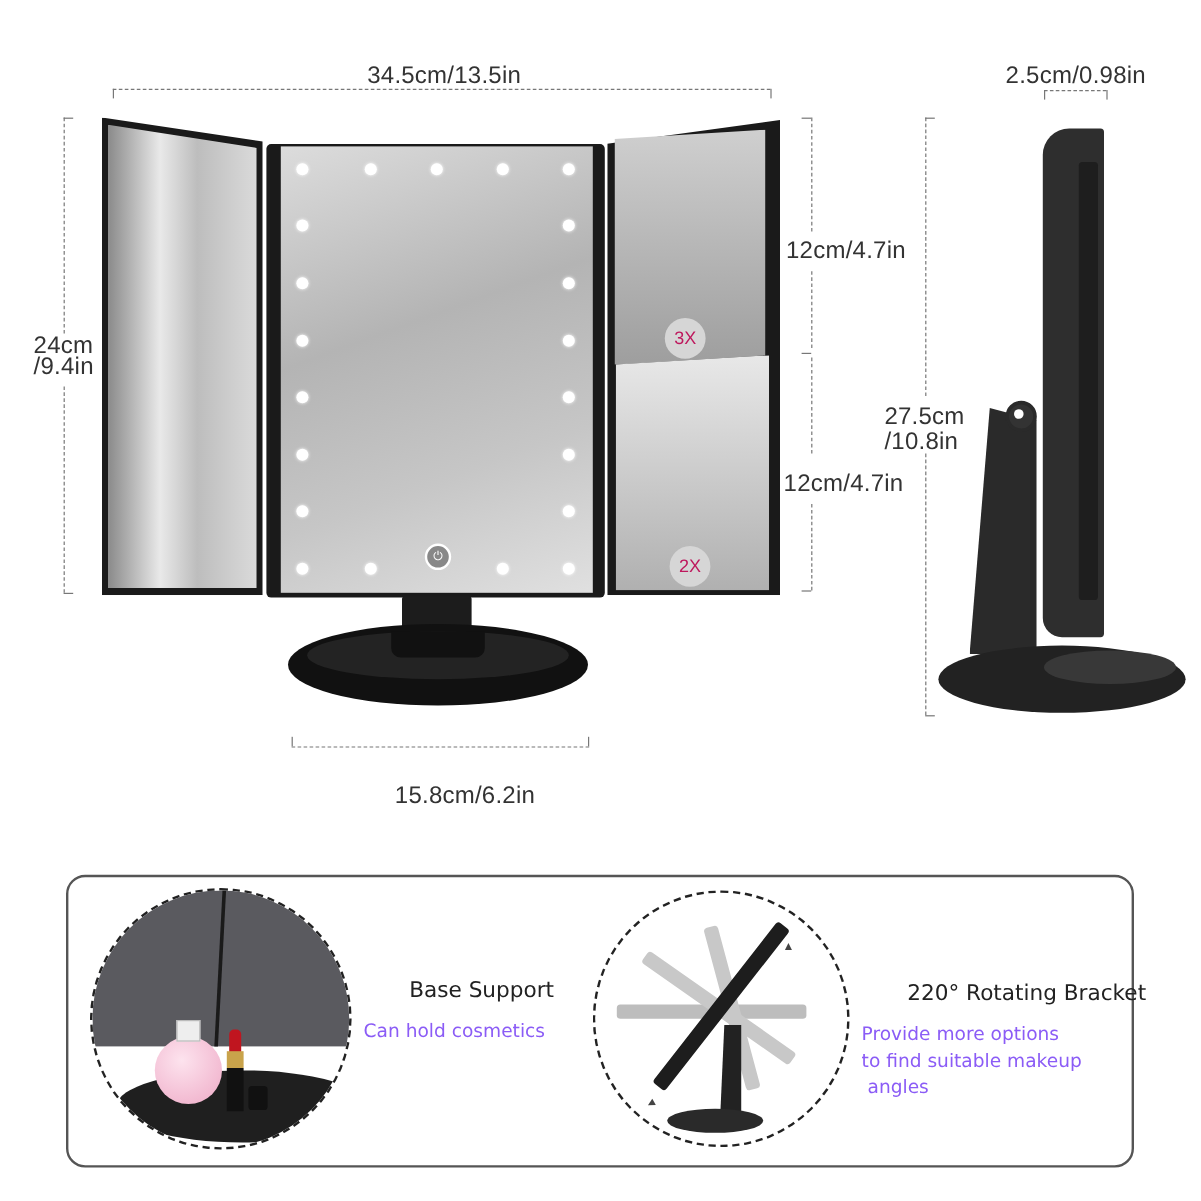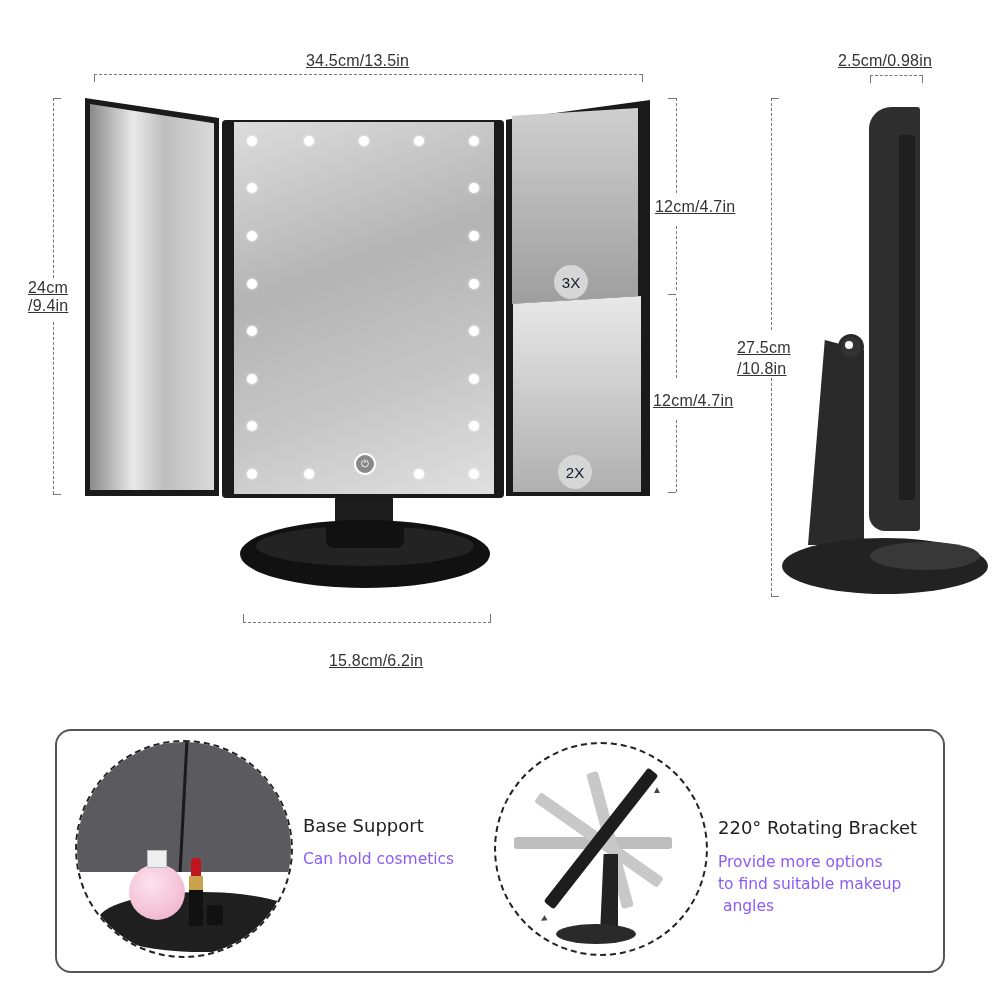--- a/index.html
+++ b/index.html
@@ -1,33 +1,33 @@
 <!DOCTYPE html>
 <html><head>
 <meta charset="utf-8">
 <style>
   html,body{margin:0;padding:0;background:#ffffff;}
   body{width:1001px;height:1001px;position:relative;overflow:hidden;font-family:"Liberation Sans","DejaVu Sans",sans-serif;color:#333;}
   .abs{position:absolute;}
-  .dim{font-size:16px;color:#333;letter-spacing:0.2px;white-space:nowrap;text-decoration:underline;}
+  .dim{font-size:20px;color:#333;letter-spacing:0.2px;white-space:nowrap;}
   .dash-h{position:absolute;height:0;border-top:1px dashed #777;}
   .dash-v{position:absolute;width:0;border-left:1px dashed #777;}
   .tick-v{position:absolute;width:0;height:8px;border-left:1px solid #777;}
   .tick-h{position:absolute;height:0;width:8px;border-top:1px solid #777;}
   .frame{position:absolute;background:#1a1a1a;}
   .glass-side{position:absolute;background:linear-gradient(90deg,#8a8a8a 0%,#e9e9e9 35%,#bdbdbd 60%,#dadada 100%);}
   .glass-center{position:absolute;background:linear-gradient(160deg,#dcdcdc 0%,#b4b4b4 40%,#c6c6c6 70%,#e0e0e0 100%);}
   .glass-right{position:absolute;background:linear-gradient(180deg,#cfcfcf 0%,#9e9e9e 100%);}
   .glass-right2{position:absolute;background:linear-gradient(180deg,#e8e8e8 0%,#b0b0b0 100%);}
   .led{position:absolute;width:10px;height:10px;border-radius:50%;background:#fff;box-shadow:0 0 3px #fff;}
-  .mag{position:absolute;width:34px;height:34px;border-radius:50%;background:#d6d6d6;font-size:15px;color:#0f172a;display:flex;align-items:center;justify-content:center;}
+  .mag{position:absolute;width:34px;height:34px;border-radius:50%;background:#d6d6d6;font-size:15px;color:#be185d;display:flex;align-items:center;justify-content:center;}
   .power{position:absolute;width:18px;height:18px;border-radius:50%;border:2px solid #fff;background:#888;display:flex;align-items:center;justify-content:center;color:#fff;font-size:10px;}
   .panel{position:absolute;left:55px;top:729px;width:890px;height:244px;border:2px solid #555;border-radius:16px;box-sizing:border-box;}
   .circle{position:absolute;border:2px dashed #222;border-radius:50%;box-sizing:border-box;overflow:hidden;}
-  .feat-title{position:absolute;font-family:"DejaVu Sans",sans-serif;font-size:18px;color:#222;white-space:nowrap;}
+  .feat-title{position:absolute;font-family:"DejaVu Sans",sans-serif;font-size:18px;color:#222;white-space:nowrap;margin-left:38px;}
   .feat-desc{position:absolute;font-family:"DejaVu Sans",sans-serif;font-size:15.5px;color:#8b5cf6;line-height:22px;white-space:pre;}
 </style>
 </head>
 <body>
 
 <div>
 
   <div class="abs dim" style="left:306px;top:52px;">34.5cm/13.5in</div>
   <div class="dash-h" style="left:94px;top:74px;width:548px;"></div>
   <div class="tick-v" style="left:94px;top:74px;"></div>

